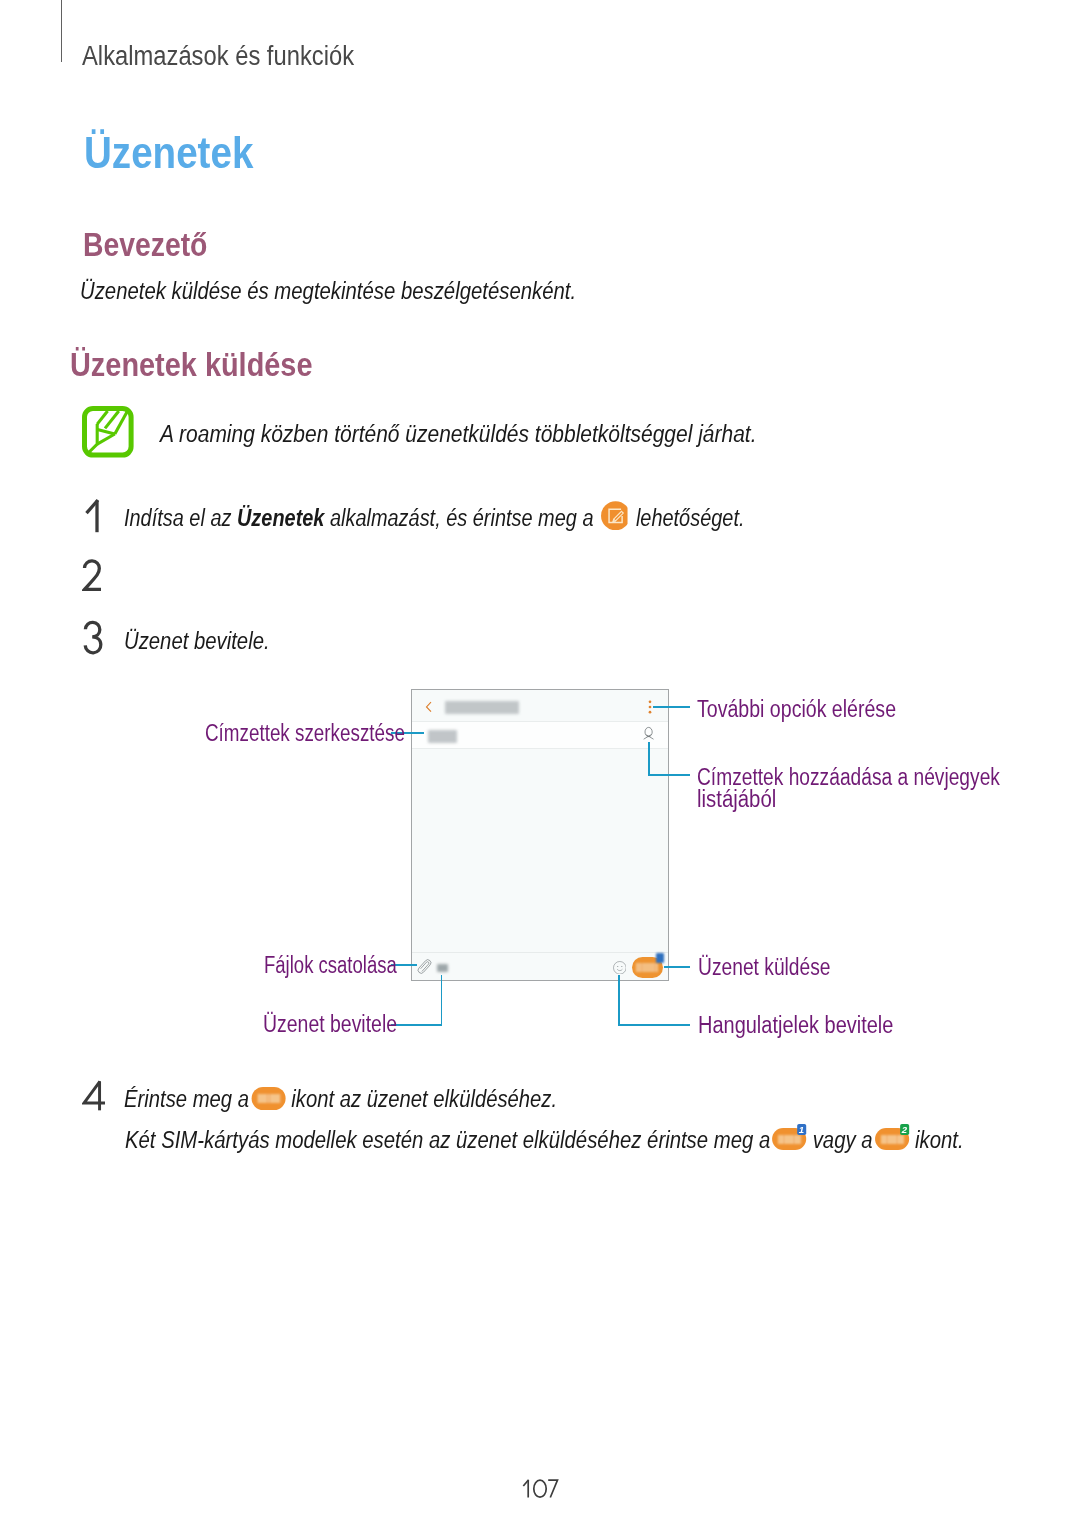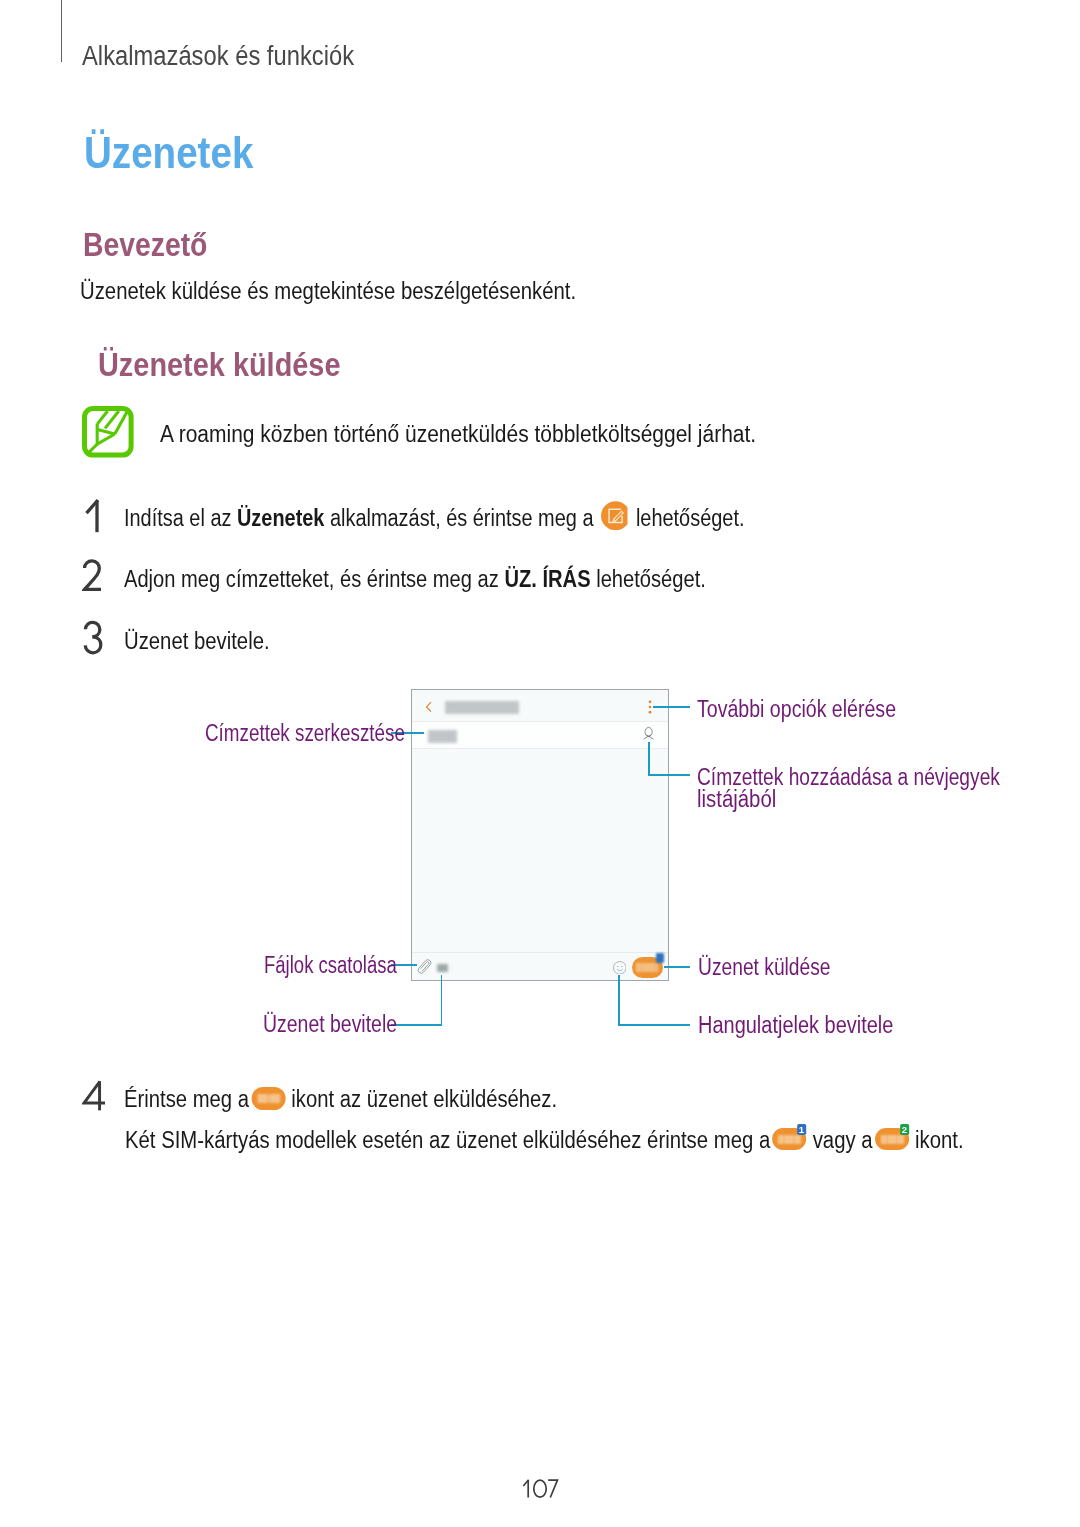--- a/index.html
+++ b/index.html
@@ -18,24 +18,24 @@
 
   
   #page-title{position:absolute;left:83.6px;top:126.6px;font-size:44.8px;font-weight:bold;color:#59ACE8;
               white-space:nowrap;}
   #page-title .sx{transform:scaleX(.861);}
 
   
   .h2{position:absolute;font-size:32.5px;font-weight:bold;color:#9c5877;white-space:nowrap;}
   #h2-bevezeto{left:83.3px;top:226.6px;}
   #h2-bevezeto .sx{transform:scaleX(.872);}
-  #h2-kuldese{left:98px;top:346.6px;text-align:center;}
+  #h2-kuldese{left:70px;top:346.6px;text-align:center;}
   #h2-kuldese .sx{transform:scaleX(.889);}
 
-  .body{position:absolute;font-size:23.5px;color:#1a1a1a;}
+  .body{position:absolute;font-size:23.5px;color:#1a1a1a;font-style:italic;}
   .sx{display:inline-block;transform-origin:left top;white-space:nowrap;}
   #intro-text{left:79.5px;top:278.2px;}
   #intro-text .sx{transform:scaleX(.865);}
 
   
   #note-icon{position:absolute;left:82px;top:406px;width:52px;height:52px;}
   #note-text{position:absolute;left:159.5px;top:420.5px;}
   #note-text .sx{transform:scaleX(.893);}
 
   
@@ -157,21 +157,20 @@
           <g fill="none" stroke="#FBE7C8" stroke-width="11" stroke-linejoin="miter">
             <path d="M122 172 L196 98 L213 115 L139 189 Z"></path>
             <path d="M122 172 L114 197 L139 189"></path>
           </g>
         </svg><span> lehetőséget.</span></span></div>
 
   <svg class="step-num" id="num2" viewBox="0 0 240 380" aria-label="2">
       <title>2</title>
       <path d="M25 100 a74 74 0 0 1 148 4 c0 52 -28 76 -148 210 L190 314"></path>
     </svg>
-  <div class="body step-txt" id="txt2"><span class="sx" data-measure="step2"><span>Adjon meg címzetteket, és érintse meg az </span><b>ÜZ. ÍRÁS</b><span> lehetőséget.</span></span></div>
 
   <svg class="step-num" id="num3" viewBox="0 0 240 390" aria-label="3">
       <title>3</title>
       <path d="M24 92 a72 72 0 0 1 144 6 c0 44 -36 70 -76 70 c48 0 86 30 86 78 a78 78 0 0 1 -156 8"></path>
     </svg>
   <div class="body step-txt" id="txt3"><span class="sx" data-measure="step3">Üzenet bevitele.</span></div>
 
   <svg class="step-num" id="num4" viewBox="0 0 250 370" aria-label="4">
       <title>4</title>
       <path d="M196 20 L196 345"></path>

